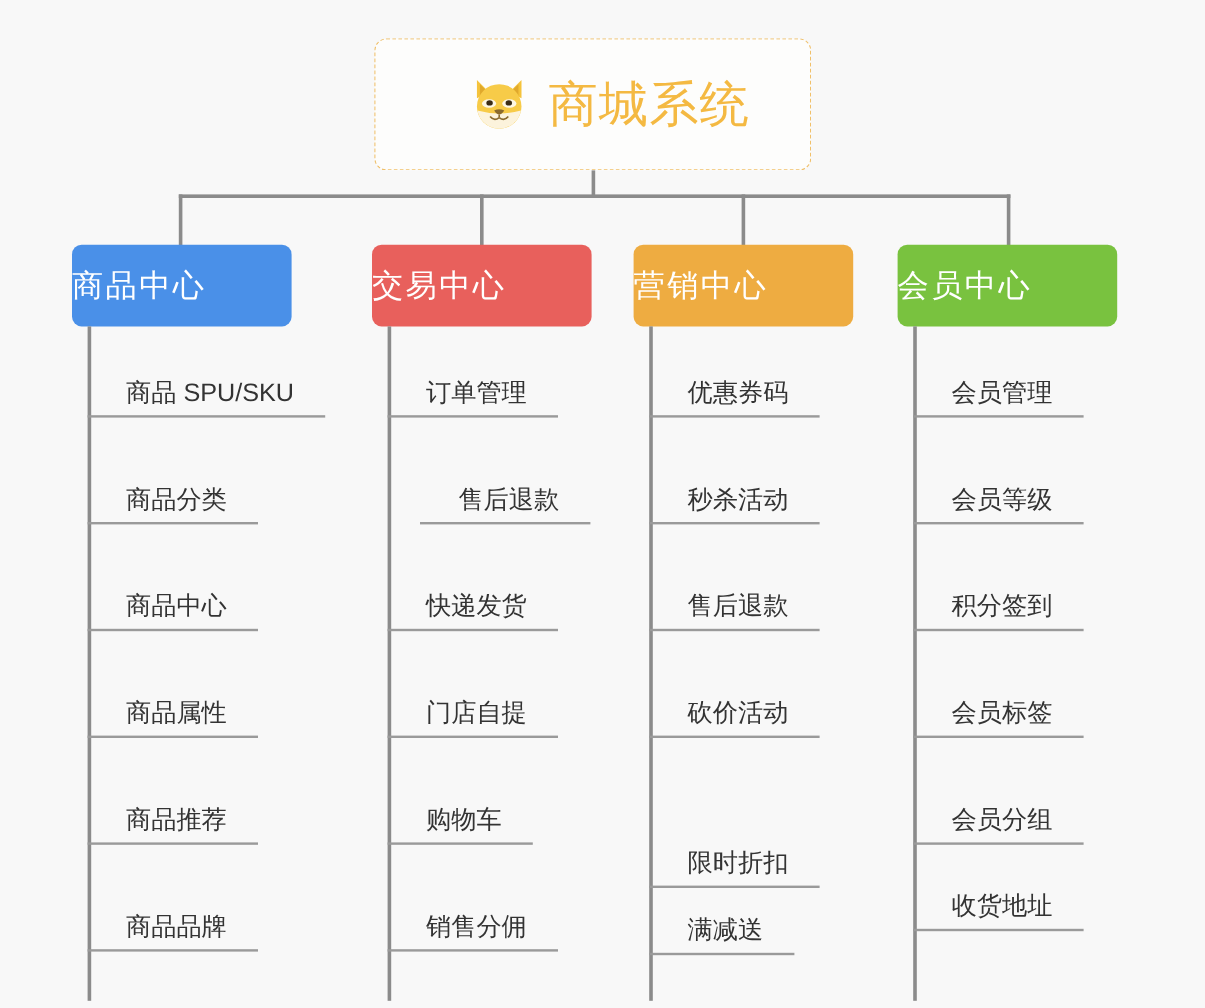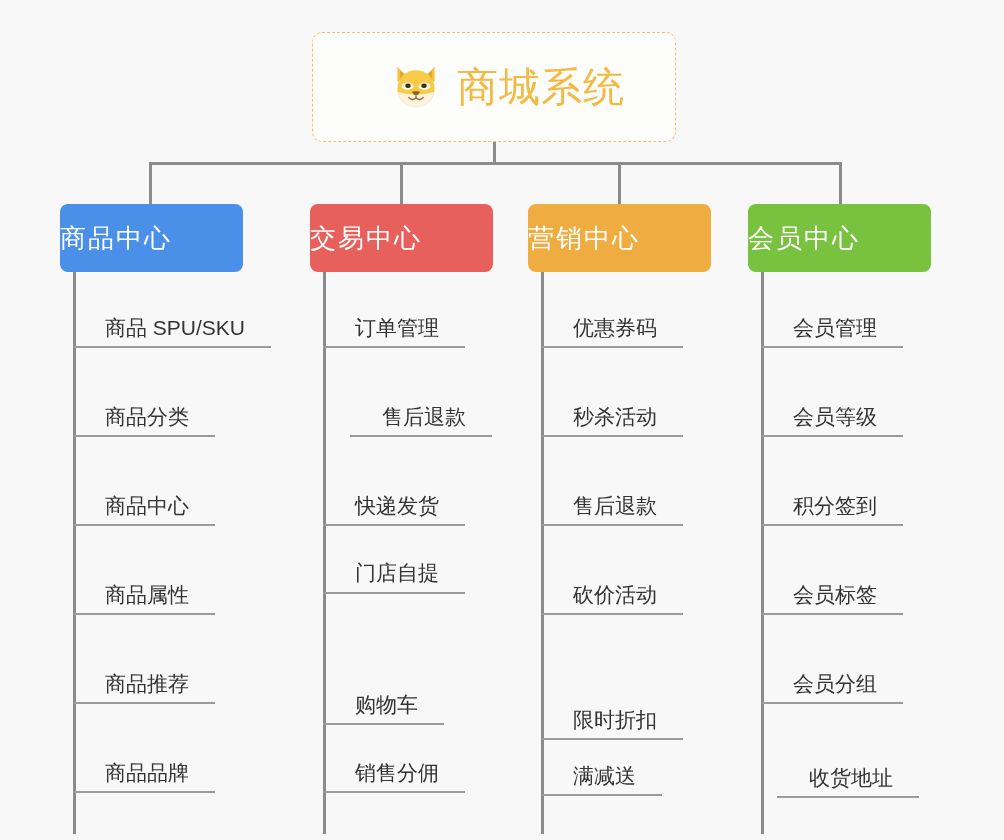--- a/index.html
+++ b/index.html
@@ -193,24 +193,24 @@
     <ul class="leaf-list">
       <li class="leaf-item" style="top:0px;">
         <span class="leaf-text">订单管理</span>
       </li>
       <li class="leaf-item" style="top:89px;padding-left:27px;">
         <span class="leaf-text">售后退款</span>
       </li>
       <li class="leaf-item" style="top:178px;">
         <span class="leaf-text">快递发货</span>
       </li>
-      <li class="leaf-item" style="top:267px;align-items:center;">
+      <li class="leaf-item" style="top:267px;">
         <span class="leaf-text">门店自提</span>
       </li>
-      <li class="leaf-item" style="top:356px;margin-top:21px;">
+      <li class="leaf-item" style="top:356px;">
         <span class="leaf-text">购物车</span>
       </li>
       <li class="leaf-item" style="top:445px;">
         <span class="leaf-text">销售分佣</span>
       </li>
     </ul>
   </div>
 
   <div class="branch theme-orange" style="left:528px; width:183px;border-radius:30px;">
     <div class="branch-box">
@@ -253,19 +253,19 @@
       </li>
       <li class="leaf-item" style="top:178px;">
         <span class="leaf-text">积分签到</span>
       </li>
       <li class="leaf-item" style="top:267px;text-align:right;">
         <span class="leaf-text">会员标签</span>
       </li>
       <li class="leaf-item" style="top:356px;">
         <span class="leaf-text">会员分组</span>
       </li>
-      <li class="leaf-item" style="top:450px;padding-left:16px;">
+      <li class="leaf-item" style="top:428px;">
         <span class="leaf-text">收货地址</span>
       </li>
     </ul>
   </div>
 
 </div>
 
 </body></html>

